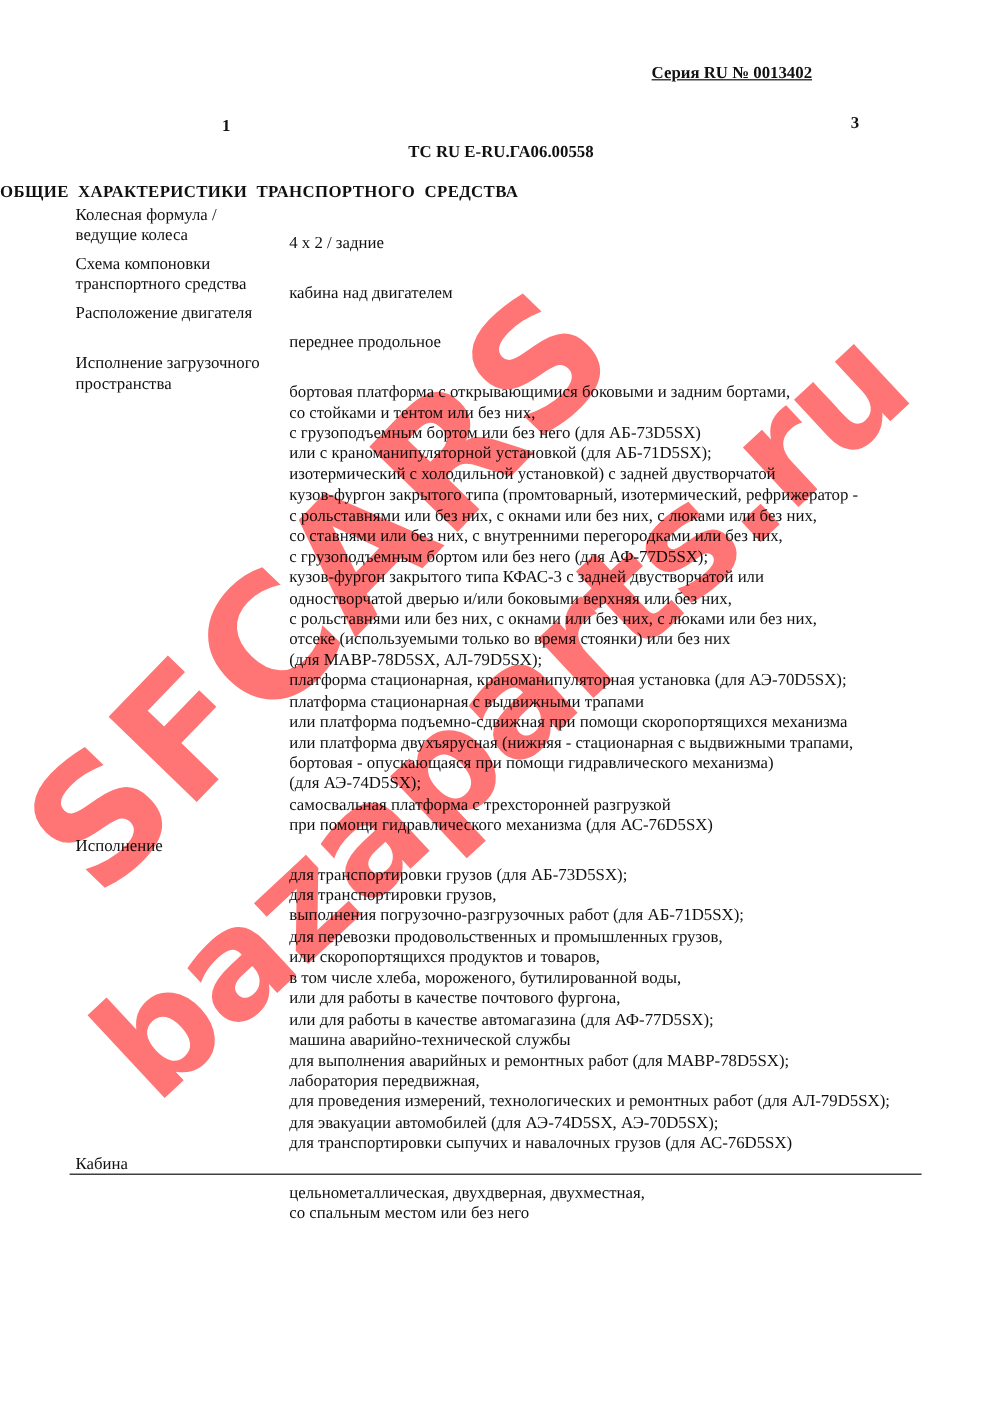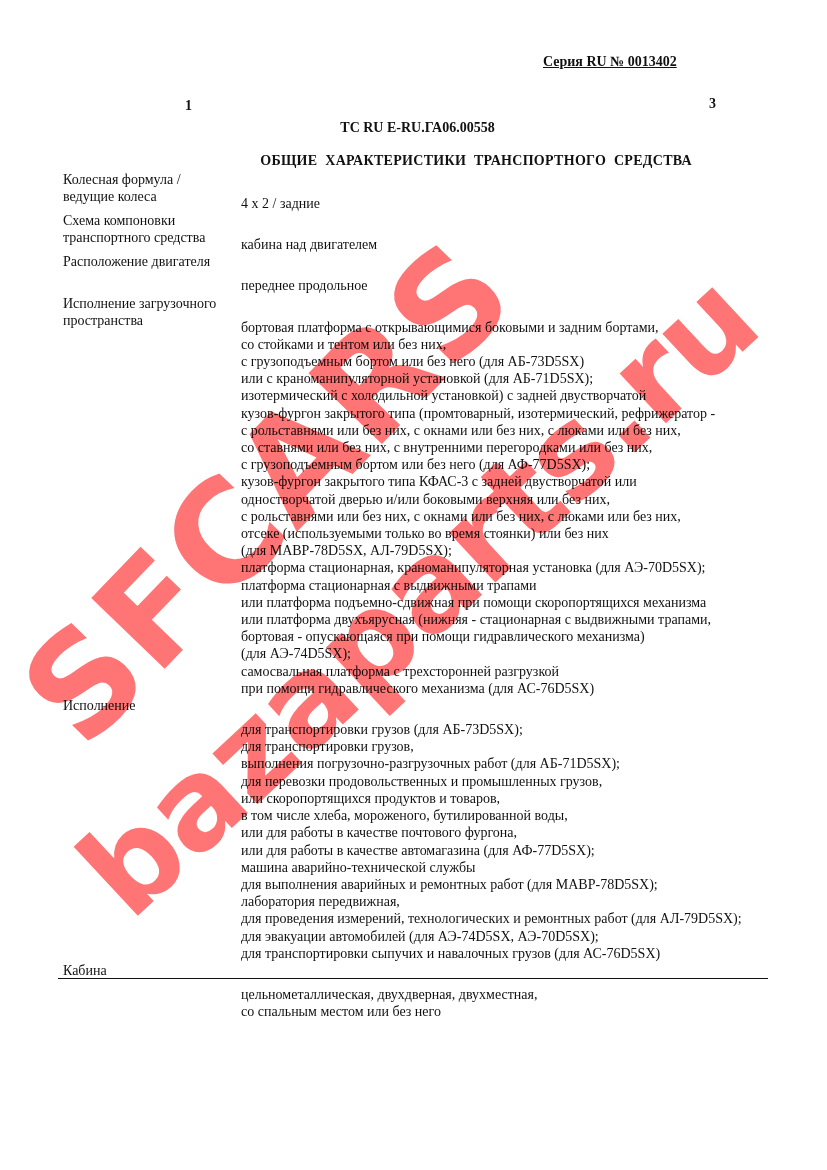--- a/index.html
+++ b/index.html
@@ -12,21 +12,21 @@
     position: absolute; left: 543px; top: 54px;
     font-weight: bold; font-size: 14px; text-decoration: underline;
   }
   .pg-left { position: absolute; left: 185px; top: 98px; font-weight: bold; font-size: 14px; }
   .pg-right { position: absolute; left: 709px; top: 96px; font-weight: bold; font-size: 14px; }
   .cert {
     position: absolute; left: 0; width: 827px; top: 120px; text-align: center;
     font-weight: bold; font-size: 14px; text-indent: 8px;
   }
   .title {
-    position: absolute; left: 0; width: 692px; top: 153px; text-align: right;
+    position: absolute; left: 0; width: 692px; top: 153px; text-align: left;
     font-weight: bold; font-size: 14px; letter-spacing: 0.3px; word-spacing: 4px;
   }
   .table {
     position: absolute; left: 63px; top: 171px; width: 710px;
     font-size: 14px; line-height: 17.2px;
   }
   .row { display: flex; }
   .label { width: 178px; flex: none; }
   .value { flex: 1; margin-top: 24px; }
   .line { display: block; white-space: nowrap; }

